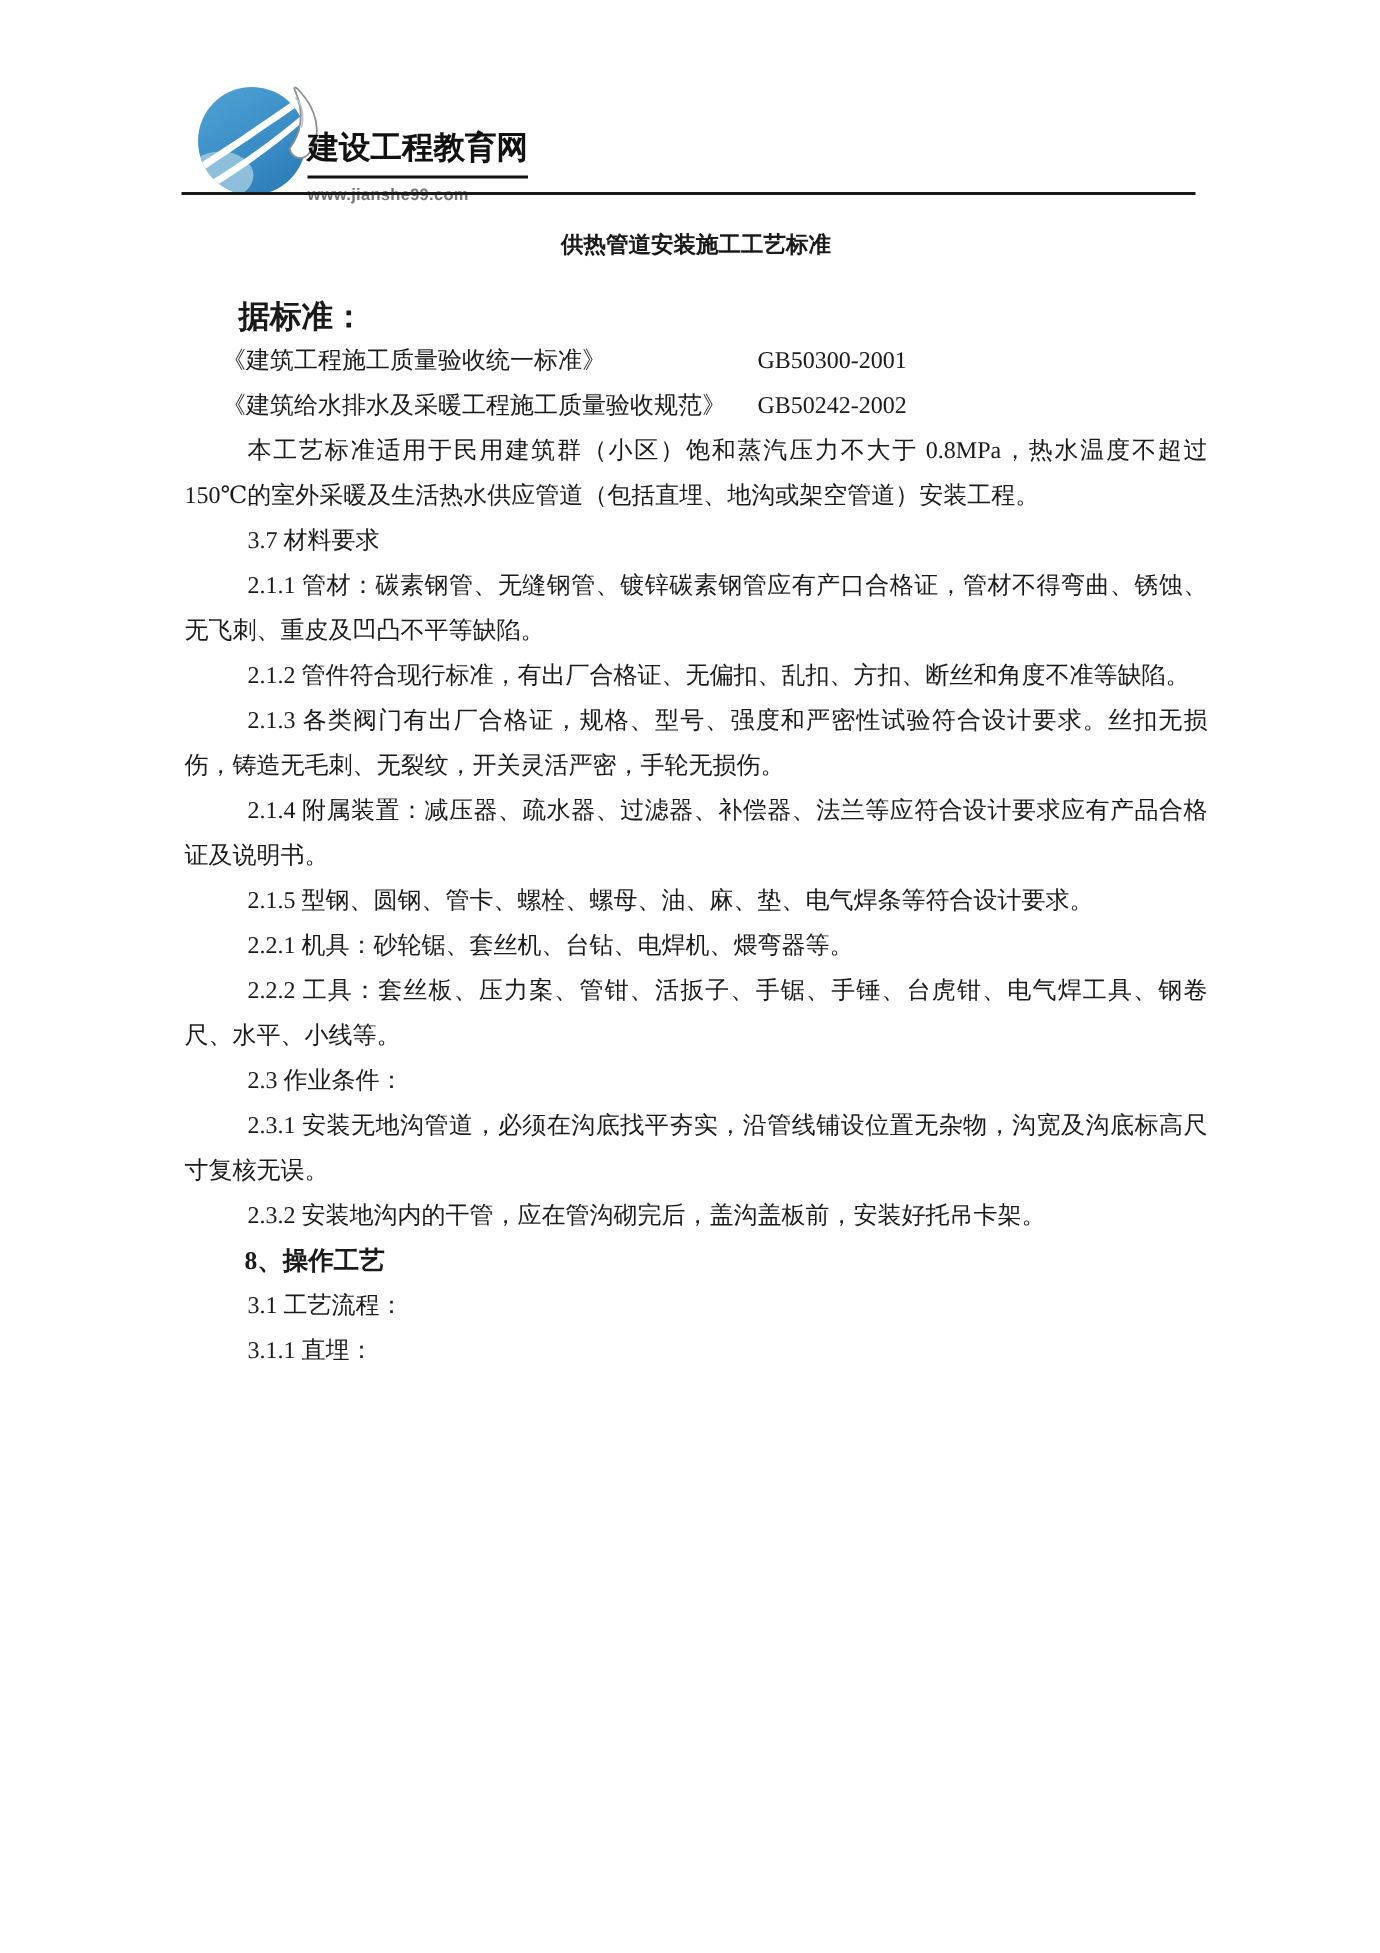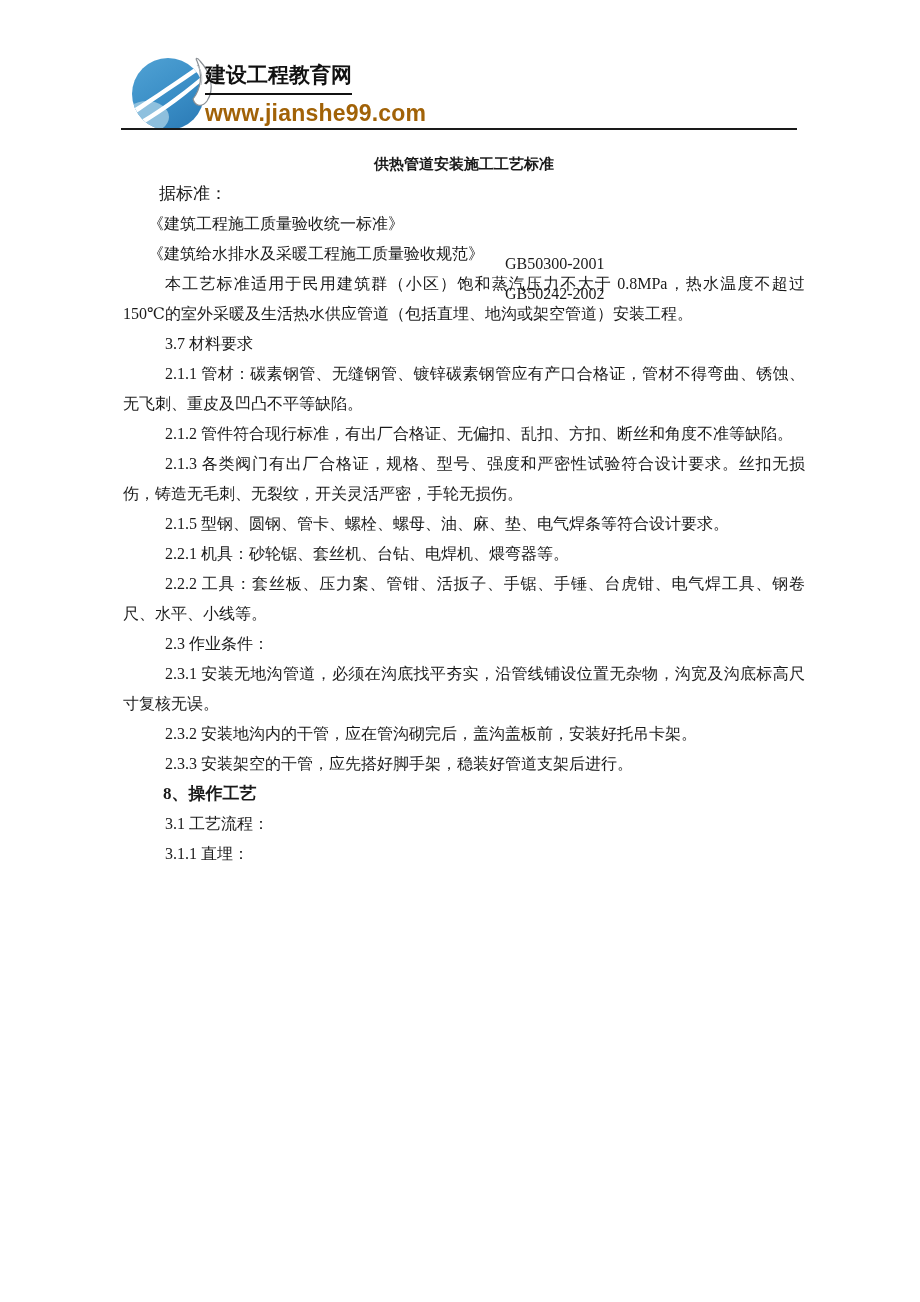--- a/index.html
+++ b/index.html
@@ -29,26 +29,27 @@
   }
   .site-name {
     display: inline-block;
     font-size: 21px;
     font-weight: bold;
     color: #111;
     letter-spacing: 0px;
     padding-bottom: 5px;
     border-bottom: 2px solid #111;
     line-height: 1.3;
+    margin-top: 24px;
   }
   .site-url {
     margin-top: 5px;
-    font-size: 23px;
+    font-size: 11px;
     font-weight: bold;
-    color: #a16207;
+    color: #737373;
     letter-spacing: 0.2px;
   }
   .header-rule {
     position: absolute;
     left: 121px;
     top: 128px;
     width: 676px;
     height: 2px;
     background: #1a1a1a;
   }
@@ -61,33 +62,33 @@
     width: 682px;
     font-size: 16px;
     line-height: 30px;
   }
   .doc-title {
     text-align: center;
     font-weight: bold;
     font-size: 15px;
   }
   .basis-label {
-    font-weight: normal;
-    font-size: 17px;
+    font-weight: bold;
+    font-size: 21px;
     padding-left: 36px;
+    margin-top: 17px;
   }
   .std-line {
     position: relative;
     padding-left: 25px;
   }
   .std-code {
     position: absolute;
     left: 382px;
     top: 0;
-    margin-top: 40px;
   }
   .para-heading {
     font-weight: bold;
     font-size: 17px;
     padding-left: 40px;
   }
   .para-body {
     text-indent: 42px;
     text-align: justify;
   }
@@ -139,25 +140,25 @@
     <span>《建筑给水排水及采暖工程施工质量验收规范》</span>
     <span class="std-code">GB50242-2002</span>
   </p>
 
   <p class="para-body">本工艺标准适用于民用建筑群（小区）饱和蒸汽压力不大于 0.8MPa，热水温度不超过 150℃的室外采暖及生活热水供应管道（包括直埋、地沟或架空管道）安装工程。</p>
 
   <p class="para-body">3.7 材料要求</p>
   <p class="para-body">2.1.1 管材：碳素钢管、无缝钢管、镀锌碳素钢管应有产口合格证，管材不得弯曲、锈蚀、无飞刺、重皮及凹凸不平等缺陷。</p>
   <p class="para-body">2.1.2 管件符合现行标准，有出厂合格证、无偏扣、乱扣、方扣、断丝和角度不准等缺陷。</p>
   <p class="para-body">2.1.3 各类阀门有出厂合格证，规格、型号、强度和严密性试验符合设计要求。丝扣无损伤，铸造无毛刺、无裂纹，开关灵活严密，手轮无损伤。</p>
+  <p class="para-body">2.1.4 附属装置：减压器、疏水器、过滤器、补偿器、法兰等应符合设计要求应有产品合格证及说明书。</p>
   <p class="para-body">2.1.5 型钢、圆钢、管卡、螺栓、螺母、油、麻、垫、电气焊条等符合设计要求。</p>
   <p class="para-body">2.2.1 机具：砂轮锯、套丝机、台钻、电焊机、煨弯器等。</p>
   <p class="para-body">2.2.2 工具：套丝板、压力案、管钳、活扳子、手锯、手锤、台虎钳、电气焊工具、钢卷尺、水平、小线等。</p>
   <p class="para-body">2.3 作业条件：</p>
   <p class="para-body">2.3.1 安装无地沟管道，必须在沟底找平夯实，沿管线铺设位置无杂物，沟宽及沟底标高尺寸复核无误。</p>
   <p class="para-body">2.3.2 安装地沟内的干管，应在管沟砌完后，盖沟盖板前，安装好托吊卡架。</p>
-  <p class="para-body">2.3.3 安装架空的干管，应先搭好脚手架，稳装好管道支架后进行。</p>
 
   <p class="para-heading">8、操作工艺</p>
   <p class="para-body">3.1 工艺流程：</p>
   <p class="para-body">3.1.1 直埋：</p>
 
 </div>
 
 </body></html>

